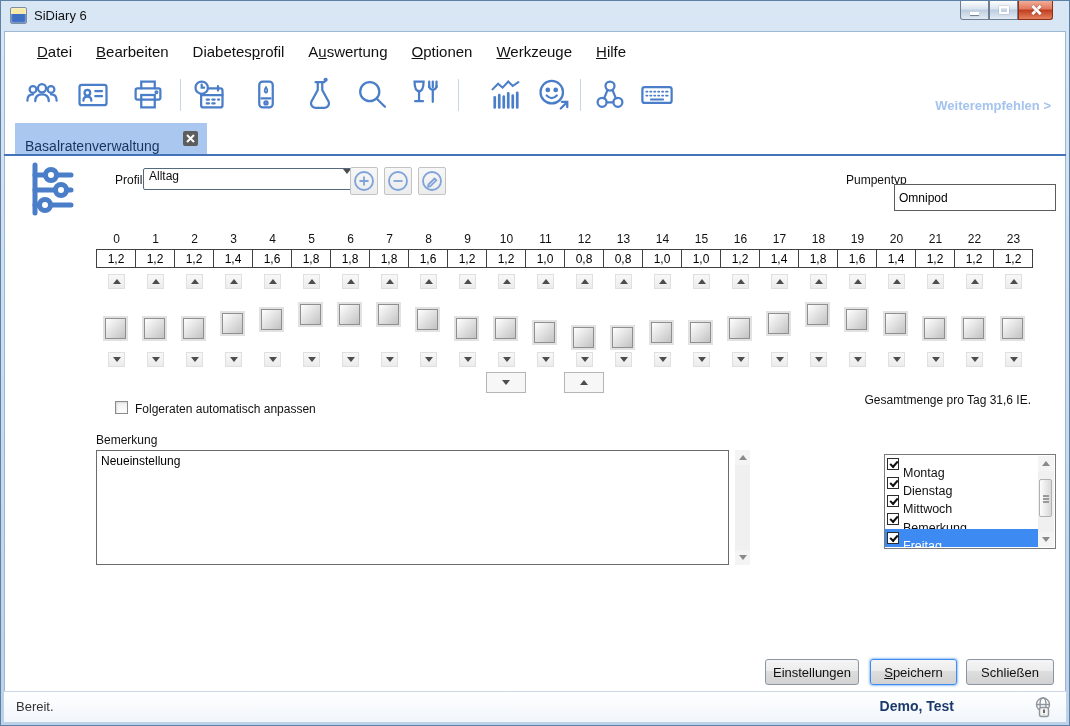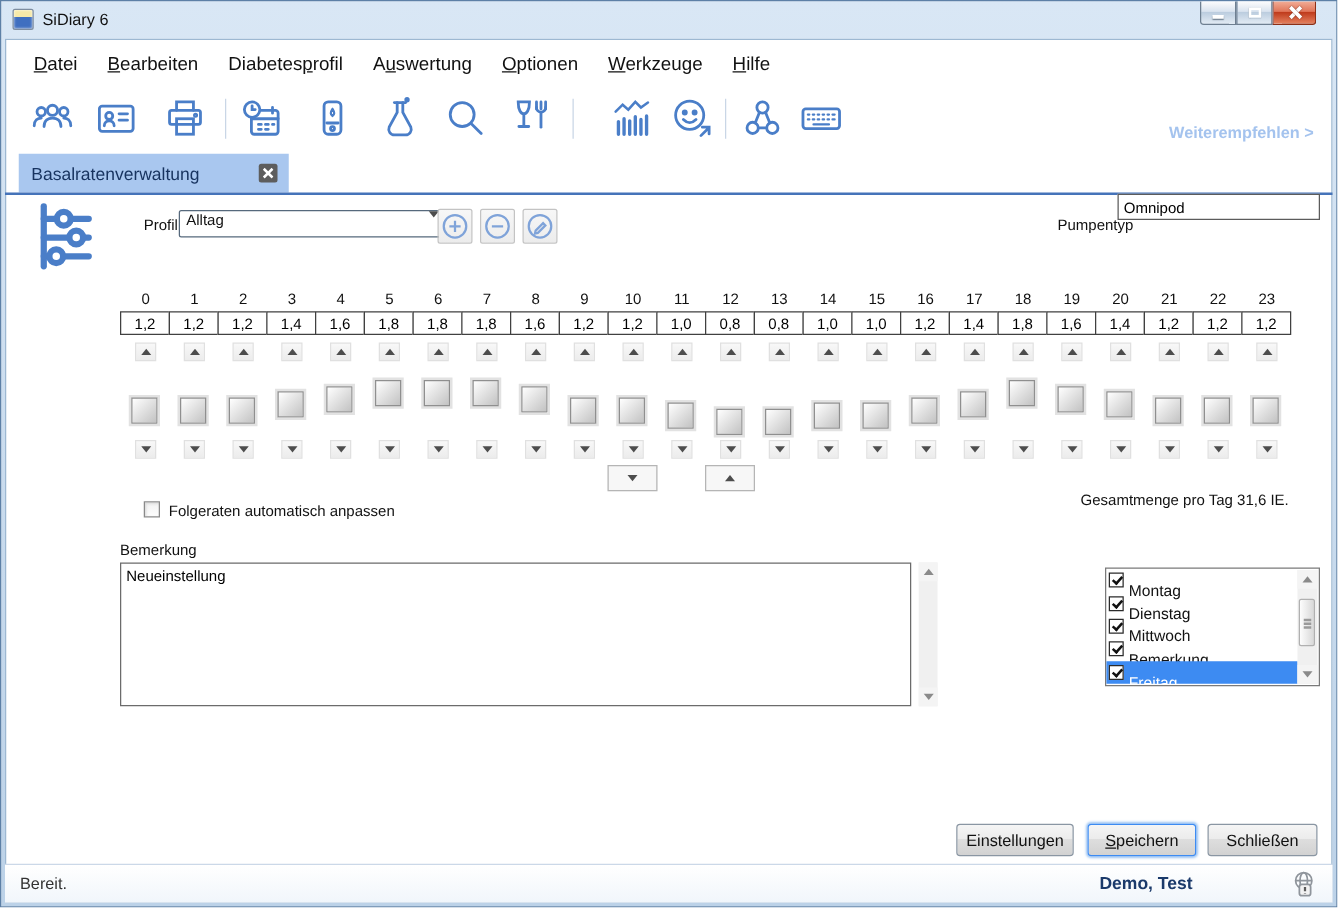--- a/index.html
+++ b/index.html
@@ -14,30 +14,30 @@
   .winbtn.min { border-radius:0 0 0 3px; }
   .winbtn.close { width:35px; border-radius:0 0 3px 0; background:linear-gradient(#f2ad97,#e0765a 45%,#c03c1d 50%,#e4815f); border-color:#8c2f16; }
   .glyph-min { width:9px; height:3px; background:#fff; box-shadow:0 1px 1px #6b7b8c; margin-top:6px; }
   .glyph-max { width:10px; height:8px; border:2px solid #fff; box-shadow:0 0 1px #6b7b8c; }
   .glyph-close { position:relative; width:12px; height:10px; }
   .glyph-close::before,.glyph-close::after { content:""; position:absolute; left:5px; top:-1px; width:3px; height:12px; background:#fff; box-shadow:0 0 1px #5e1505; }
   .glyph-close::before { transform:rotate(45deg); } .glyph-close::after { transform:rotate(-45deg); }
   
   .client { position:absolute; top:30px; left:3px; right:3px; bottom:3px; background:#fff; border:1px solid #9db8d2; }
   
-  .menubar { position:absolute; left:14px; top:36px; height:28px; display:flex; align-items:center; }
+  .menubar { position:absolute; left:24px; top:36px; height:28px; display:flex; align-items:center; }
   .menu-item { padding:0 12px; font-size:15px; color:#111; cursor:default; }
   .accel { text-decoration:underline; }
   
   .tbtn { position:absolute; top:76px; width:36px; height:36px; }
   .tbtn svg { width:36px; height:36px; }
   .tsep { position:absolute; top:78px; width:1px; height:32px; background:#c9d6e6; }
   .recommend { position:absolute; right:18px; top:97px; font-size:13px; font-weight:bold; color:#a4c3ee; cursor:pointer; }
   
-  .tab { position:absolute; left:14px; top:122px; width:216px; height:31px; background:#a9c7ef; display:flex; align-items:center; }
+  .tab { position:absolute; left:14px; top:122px; width:192px; height:31px; background:#a9c7ef; display:flex; align-items:flex-end; }
   .tab-label { padding-left:10px; font-size:14px; color:#17335f; }
   .tab-close { position:absolute; right:9px; top:8px; width:15px; height:15px; background:#5d5d5d; border-radius:2px; display:flex; align-items:center; justify-content:center; cursor:pointer; }
   .blue-line { position:absolute; left:3px; right:3px; top:153px; height:2px; background:#4573b9; }
   
   .sliders-icon { position:absolute; left:26px; top:160px; }
   .lbl { position:absolute; font-size:12px; color:#111; }
   .combo { position:absolute; left:142px; top:167px; width:214px; height:22px; border:1px solid #56697c; border-radius:2px; background:#fff; display:flex; cursor:pointer; }
   .combo-text { flex:1; padding-left:5px; font-size:12px; color:#111; }
   .combo-arrow { width:18px; display:flex; justify-content:center; }
   .roundbtn { position:absolute; top:166px; width:28px; height:28px; background:linear-gradient(#f7f7f7,#ececec); border:1px solid #c3c3c3; border-radius:2px; display:flex; align-items:center; justify-content:center; cursor:pointer; }
@@ -253,21 +253,21 @@
         <path d="M6.5,11 h9"></path>
       </svg>
   </div>
   <div class="roundbtn" style="left:417px">
     <svg viewBox="0 0 22 22" fill="none" stroke="#7fa3d9" stroke-width="1.8">
         <circle cx="11" cy="11" r="9"></circle>
         <path d="M7.5,14.5 l6,-6 1.8,1.8 -6,6 -2.3,0.5 z"></path>
       </svg>
   </div>
   <div class="lbl" style="left:845px; top:172px">Pumpentyp</div>
-  <input class="textinput" style="left: 893px; top: 154px; width: 162px; height: 21px;" value="Omnipod">
+  <input class="textinput" style="left: 893px; top: 183px; width: 162px; height: 27px;" value="Omnipod">
 
   <div class="grid" id="hour-grid">
       <div class="hcol">
         <div class="hnum">0</div>
         <div class="hval">1,2</div>
         <div class="spin up">
           <span class="tri-up"></span>
         </div>
         <div class="thumb-zone">
           <div class="thumb" style="top: 21.8px;"></div>

